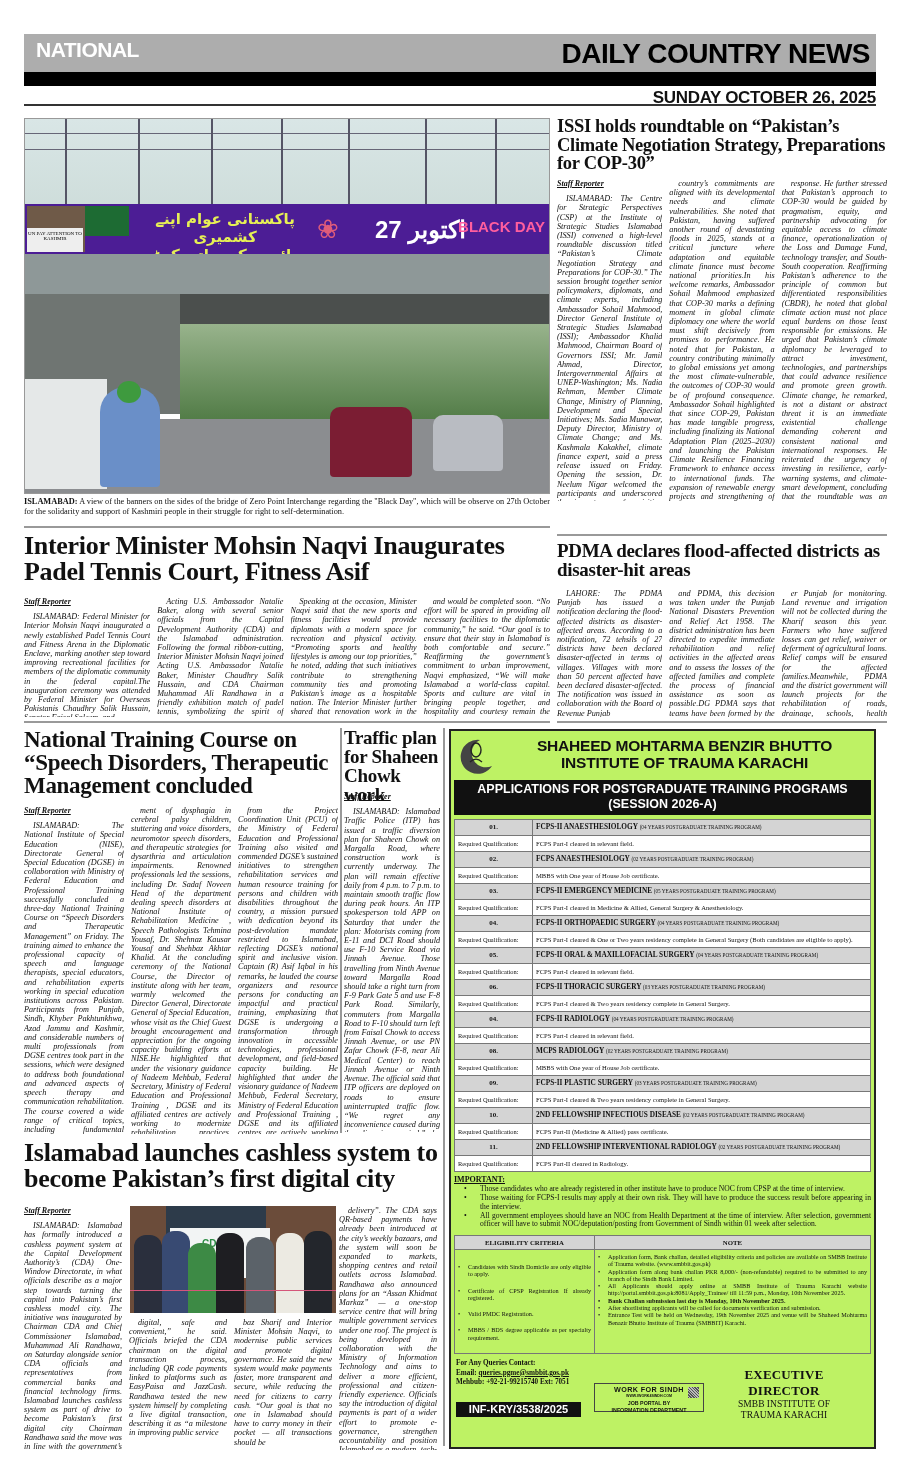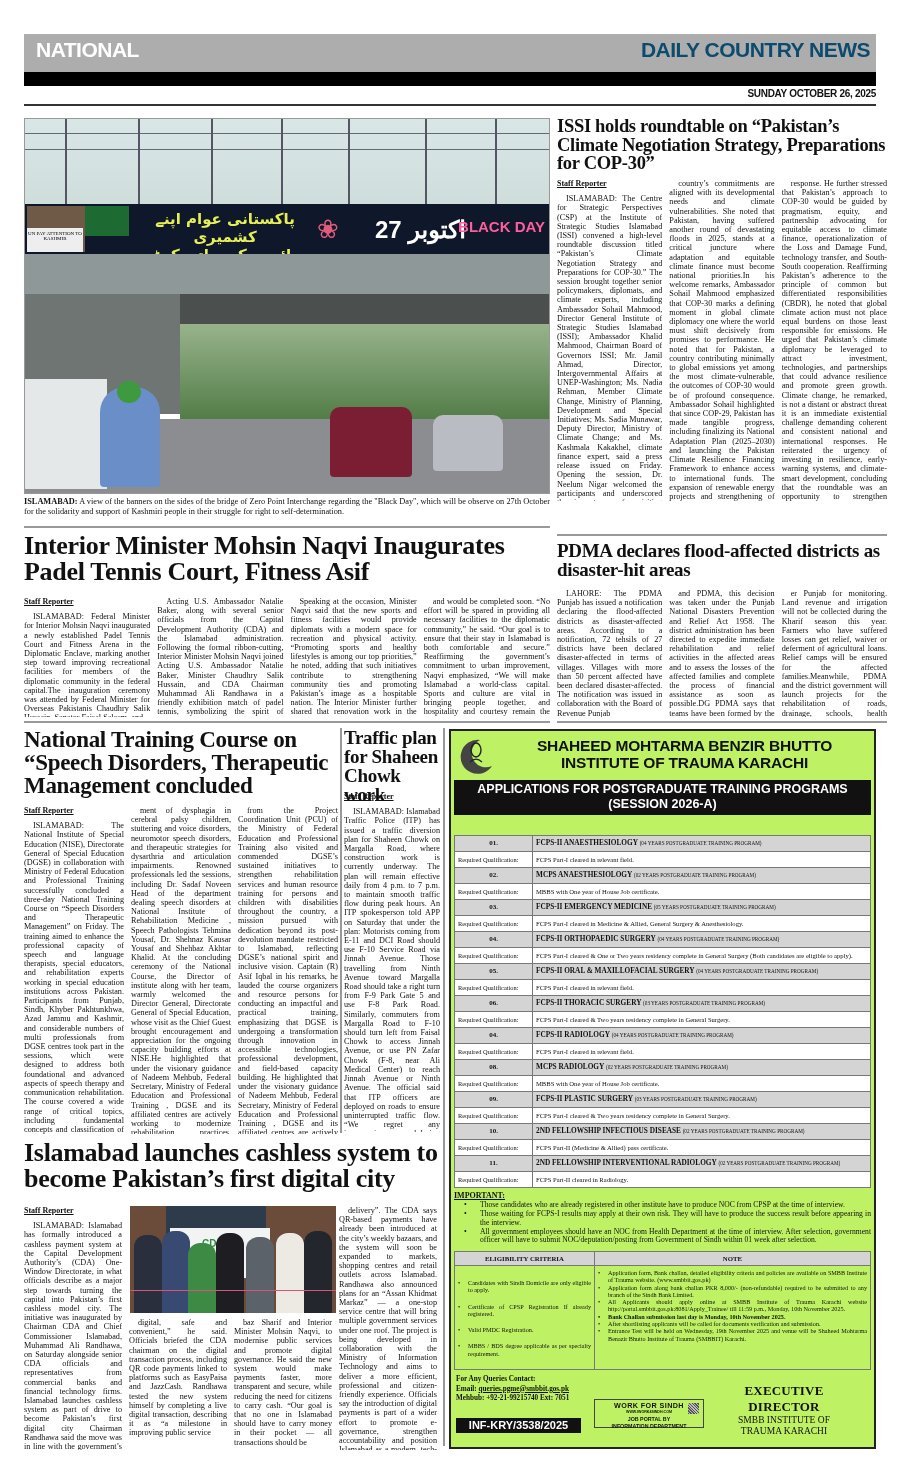--- a/index.html
+++ b/index.html
@@ -3,31 +3,31 @@
 <meta charset="utf-8">
 <style>
   * { box-sizing: border-box; margin: 0; padding: 0; }
   html, body { width: 900px; height: 1482px; background: #fff; overflow: hidden; }
   body { font-family: "Liberation Serif", serif; color: #111; position: relative; }
   .abs { position: absolute; }
 
   
   .mast { left: 24px; top: 34px; width: 852px; height: 48px; background: #adadad; }
   .mast .sec { position: absolute; left: 12px; top: 4px; font-family: "Liberation Sans", sans-serif; font-weight: bold; font-size: 21px; color: #fff; letter-spacing: -0.5px; }
-  .mast .paper { position: absolute; right: 6px; top: 4px; font-family: "Liberation Sans", sans-serif; font-weight: bold; font-size: 21px; color: #0c4a6e; letter-spacing: -0.5px; }
+  .mast .paper { position: absolute; right: 6px; top: 4px; font-family: "Liberation Sans", sans-serif; font-weight: bold; font-size: 28px; color: #000000; letter-spacing: -0.5px; }
   .blackbar { left: 24px; top: 72px; width: 852px; height: 14px; background: #000; }
-  .dateline { right: 24px; top: 88px; font-family: "Liberation Sans", sans-serif; font-weight: bold; font-size: 10px; letter-spacing: -0.3px; }
+  .dateline { right: 24px; top: 88px; font-family: "Liberation Sans", sans-serif; font-weight: bold; font-size: 17px; letter-spacing: -0.3px; }
   .rule1 { left: 24px; top: 104px; width: 852px; height: 2px; background: #333; }
 
   
   .photo1 { left: 24px; top: 118px; width: 526px; height: 376px; overflow: hidden; border: 1px solid #999; }
   .photo1 .sky { position: absolute; left: 0; top: 0; width: 100%; height: 140px; background: linear-gradient(#d9e6e6, #c8d8d4); }
   .photo1 .pole { position: absolute; top: 0; width: 2px; height: 90px; background: #556; }
   .photo1 .wire { position: absolute; left: 0; width: 100%; height: 1px; background: #667; }
-  .photo1 .banner { position: absolute; left: 0; top: 85px; width: 100%; height: 50px; background: #0f172a; }
+  .photo1 .banner { position: absolute; left: 0; top: 85px; width: 100%; height: 50px; background: #4c1d95; }
   .photo1 .banner .urdu { position: absolute; left: 110px; top: 6px; color: #e6ef55; font-size: 15px; font-weight: bold; font-family: "DejaVu Sans", sans-serif; direction: rtl; text-align: center; width: 180px; line-height: 18px; }
   .photo1 .banner .num { position: absolute; left: 350px; top: 12px; color: #fff; font-family: "Liberation Sans", sans-serif; font-weight: bold; font-size: 24px; }
   .photo1 .banner .leaf { position: absolute; left: 292px; top: 10px; color: #e05c7a; font-size: 26px; }
   .photo1 .banner .bd { position: absolute; right: 4px; top: 14px; color: #ff5e9e; font-family: "Liberation Sans", sans-serif; font-weight: bold; font-size: 15px; }
   .photo1 .banner .kid { position: absolute; left: 2px; top: 2px; width: 58px; height: 46px; background: #6f5a48; }
   .photo1 .banner .flag { position: absolute; left: 60px; top: 2px; width: 44px; height: 30px; background: #1d6b33; }
   .photo1 .banner .placard { position: absolute; left: 2px; top: 24px; width: 56px; height: 24px; background: #eee; font-size: 5px; text-align: center; color: #000; font-family: "Liberation Serif", serif; padding-top: 3px; }
   .photo1 .bridge { position: absolute; left: 0; top: 135px; width: 100%; height: 40px; background: #8e9898; }
   .photo1 .under { position: absolute; left: 0; top: 175px; width: 100%; height: 30px; background: #4b4f4d; }
   .photo1 .pillar { position: absolute; left: 0; top: 175px; width: 155px; height: 120px; background: #6f7572; }
@@ -39,21 +39,21 @@
   .photo1 .rider { position: absolute; left: 75px; top: 268px; width: 60px; height: 100px; background: #6a8fc8; border-radius: 25px 25px 4px 4px; }
   .photo1 .helmet { position: absolute; left: 92px; top: 262px; width: 24px; height: 22px; background: #3e9a3e; border-radius: 50%; }
 
   .cap1 { left: 24px; top: 497px; width: 526px; font-size: 8.3px; line-height: 9.5px; text-align: justify; }
   .cap1 b { font-weight: bold; }
 
   
   .headline { font-family: "Liberation Serif", serif; color: #111; line-height: 1.0; letter-spacing: -0.3px; }
   .byline { font-size: 8px; font-weight: bold; text-decoration: underline; margin-bottom: 6px; }
   .cols { display: flex; gap: 7px; }
-  .col { flex: 1; font-size: 8.2px; line-height: 9.2px; text-align: justify; hyphens: auto; overflow: hidden; }
+  .col { flex: 1; font-size: 8.2px; line-height: 9.2px; text-align: justify; hyphens: auto; overflow: hidden; font-style: italic; }
   .col p { text-indent: 9px; }
   .hrule { height: 2px; background: #999; }
   .vrule { width: 2px; background: #999; }
 
   
   .issi-h { left: 557px; top: 117px; width: 330px; font-size: 18.5px; }
   .issi-body { left: 557px; top: 179px; width: 330px; height: 322px; }
 
   .rule-a { left: 24px; top: 526px; width: 526px; }
   .naqvi-h { left: 24px; top: 533px; width: 526px; font-size: 26px; }
@@ -80,21 +80,21 @@
   .cash-photo .logo { position: absolute; left: 72px; top: 32px; font-family: "Liberation Sans", sans-serif; font-weight: bold; font-size: 10px; color: #2d8d45; }
   .cash-photo .person { position: absolute; bottom: 0; width: 28px; border-radius: 12px 12px 0 0; }
   .cash-photo .ribbon { position: absolute; left: 0; top: 84px; width: 100%; height: 1px; background: #d5567a; }
 
   
   .ad { left: 449px; top: 729px; width: 427px; height: 720px; border: 2.5px solid #222; padding: 3px; background: #bef264; font-family: "Liberation Serif", serif; }
   .ad-head { position: relative; height: 44px; }
   .ad-logo { position: absolute; left: 2px; top: 2px; width: 40px; height: 40px; }
   .ad-title { position: absolute; left: 44px; right: 0; top: 3px; text-align: center; font-family: "Liberation Sans", sans-serif; font-weight: bold; font-size: 15.5px; line-height: 17px; letter-spacing: -0.2px; }
   .ad-band { background: #111; color: #fff; text-align: center; font-family: "Liberation Sans", sans-serif; font-weight: bold; font-size: 12.5px; line-height: 15px; padding: 2px 0 3px; margin-top: 2px; }
-  .prog { width: 100%; border-collapse: collapse; margin-top: 20px; }
+  .prog { width: 100%; border-collapse: collapse; margin-top: 4px; }
   .prog td { border: 1px solid #777; font-size: 6.6px; line-height: 7.6px; padding: 2px 3px; vertical-align: middle; }
   .prog tr.title td { background: #d4d4d4; height: 16px; }
   .prog tr.req td { background: #fff; height: 16px; }
   .prog td.c1 { width: 78px; text-align: center; }
   .prog tr.req td.c1 { text-align: left; font-size: 6.4px; }
   .prog .pname { font-weight: bold; font-size: 7.3px; }
   .prog .pdur { font-size: 5.2px; }
   .prog tr.title td.c1 { font-weight: bold; font-size: 7px; }
   .important { margin-top: 3px; font-size: 7.6px; }
   .important .lbl { font-weight: bold; text-decoration: underline; font-size: 8px; }
@@ -302,21 +302,21 @@
         <tr class="title">
           <td class="c1">01.</td>
           <td><span class="pname">FCPS-II ANAESTHESIOLOGY</span> <span class="pdur">(04 YEARS POSTGRADUATE TRAINING PROGRAM)</span></td>
         </tr>
         <tr class="req">
           <td class="c1">Required Qualification:</td>
           <td>FCPS Part-I cleared in relevant field.</td>
         </tr>
         <tr class="title">
           <td class="c1">02.</td>
-          <td><span class="pname">MCPS ANAESTHESIOLOGY</span> <span class="pdur">(02 YEARS POSTGRADUATE TRAINING PROGRAM)</span></td>
+          <td><span class="pname">FCPS ANAESTHESIOLOGY</span> <span class="pdur">(02 YEARS POSTGRADUATE TRAINING PROGRAM)</span></td>
         </tr>
         <tr class="req">
           <td class="c1">Required Qualification:</td>
           <td>MBBS with One year of House Job certificate.</td>
         </tr>
         <tr class="title">
           <td class="c1">03.</td>
           <td><span class="pname">FCPS-II EMERGENCY MEDICINE</span> <span class="pdur">(05 YEARS POSTGRADUATE TRAINING PROGRAM)</span></td>
         </tr>
         <tr class="req">

